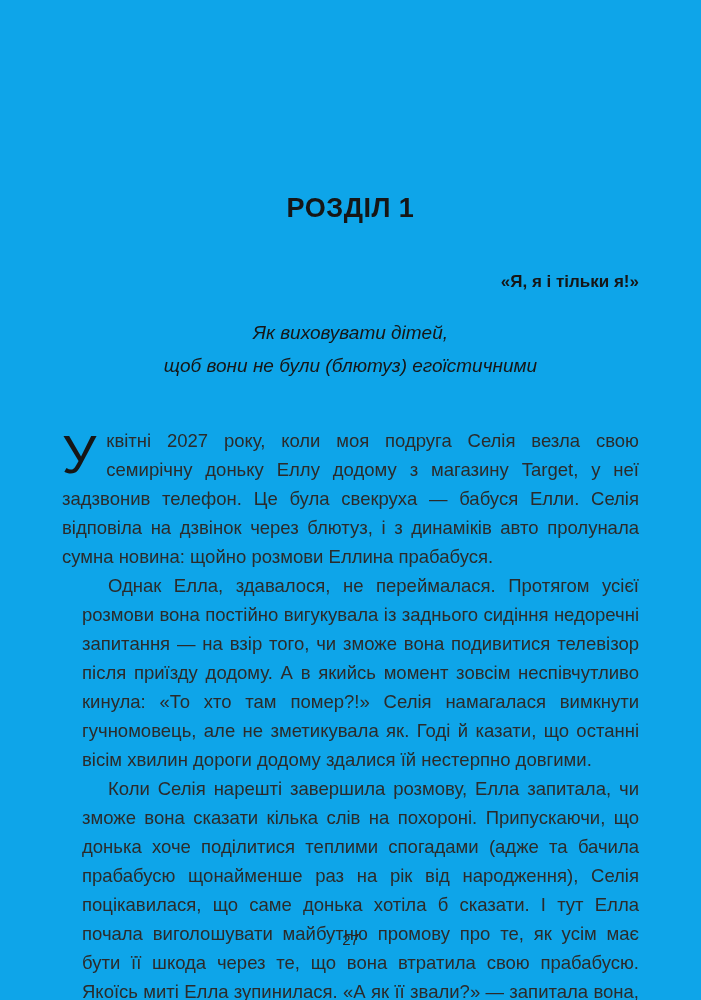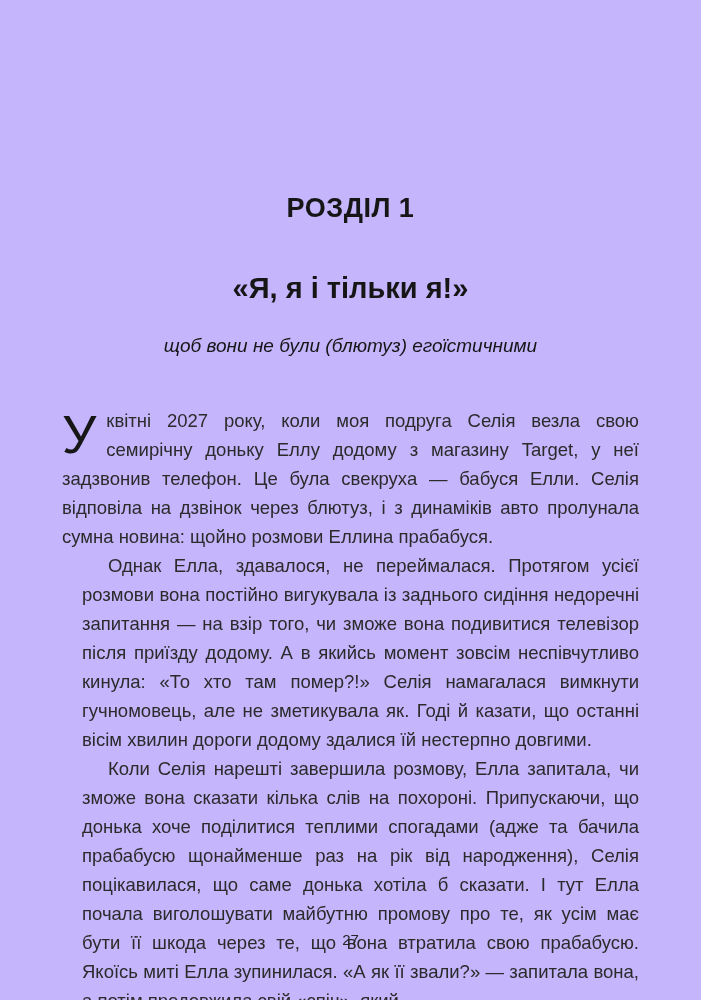--- a/index.html
+++ b/index.html
@@ -6,38 +6,38 @@
     margin: 0;
     padding: 0;
     background: #ffffff;
   }
   .book-page {
     position: relative;
     width: 701px;
     height: 1000px;
     box-sizing: border-box;
     padding: 0 62px;
-    background: #c4b5fd;
+    background: #0ea5e9;
     font-family: "Liberation Sans", sans-serif;
     color: #262626;
     overflow: hidden;
   }
   .chapter-heading {
     margin: 0;
     padding-top: 193px;
     text-align: center;
     font-size: 27px;
     font-weight: 700;
     letter-spacing: 0.5px;
     color: #161616;
   }
   .chapter-title {
     margin: 48px 0 0 0;
-    text-align: center;
-    font-size: 29px;
+    text-align: right;
+    font-size: 17px;
     font-weight: 700;
     color: #161616;
   }
   .chapter-subtitle {
     margin-top: 24px;
     text-align: center;
     font-style: italic;
     font-size: 19px;
     line-height: 33px;
     color: #161616;
@@ -79,20 +79,21 @@
 </head>
 <body>
 
 <div class="book-page">
 
   <h1 class="chapter-heading">РОЗДІЛ 1</h1>
 
   <h2 class="chapter-title">«Я, я і тільки я!»</h2>
 
   <div class="chapter-subtitle">
+    <div>Як виховувати дітей,</div>
     <div>щоб вони не були (блютуз) егоїстичними</div>
   </div>
 
   <div class="body-text">
     <p>
       <span class="dropcap">У</span><span>квітні 2027 року, коли моя подруга Селія везла свою семирічну доньку Еллу додому з магазину </span><span class="italic">Target</span><span>, у неї задзвонив телефон. Це була свекруха — бабуся Елли. Селія відповіла на дзвінок через блютуз, і з динаміків авто пролунала сумна новина: щойно розмови Еллина прабабуся.</span>
     </p>
     <p class="indented">Однак Елла, здавалося, не переймалася. Протягом усієї розмови вона постійно вигукувала із заднього сидіння недоречні запитання — на взір того, чи зможе вона подивитися телевізор після приїзду додому. А в якийсь момент зовсім неспівчутливо кинула: «То хто там помер?!» Селія намагалася вимкнути гучномовець, але не зметикувала як. Годі й казати, що останні вісім хвилин дороги додому здалися їй нестерпно довгими.</p>
     <p class="indented">Коли Селія нарешті завершила розмову, Елла запитала, чи зможе вона сказати кілька слів на похороні. Припускаючи, що донька хоче поділитися теплими спогадами (адже та бачила прабабусю щонайменше раз на рік від народження), Селія поцікавилася, що саме донька хотіла б сказати. І тут Елла почала виголошувати майбутню промову про те, як усім має бути її шкода через те, що вона втратила свою прабабусю. Якоїсь миті Елла зупинилася. «А як її звали?» — запитала вона, а потім продовжила свій «спіч», який</p>
   </div>

